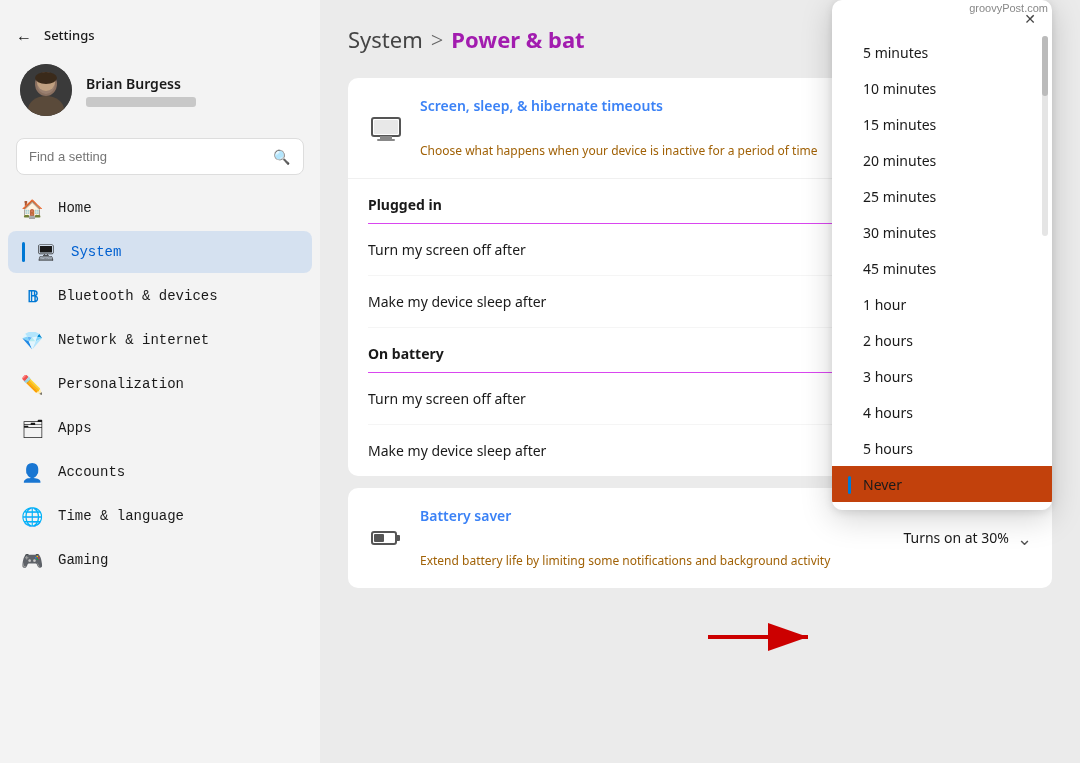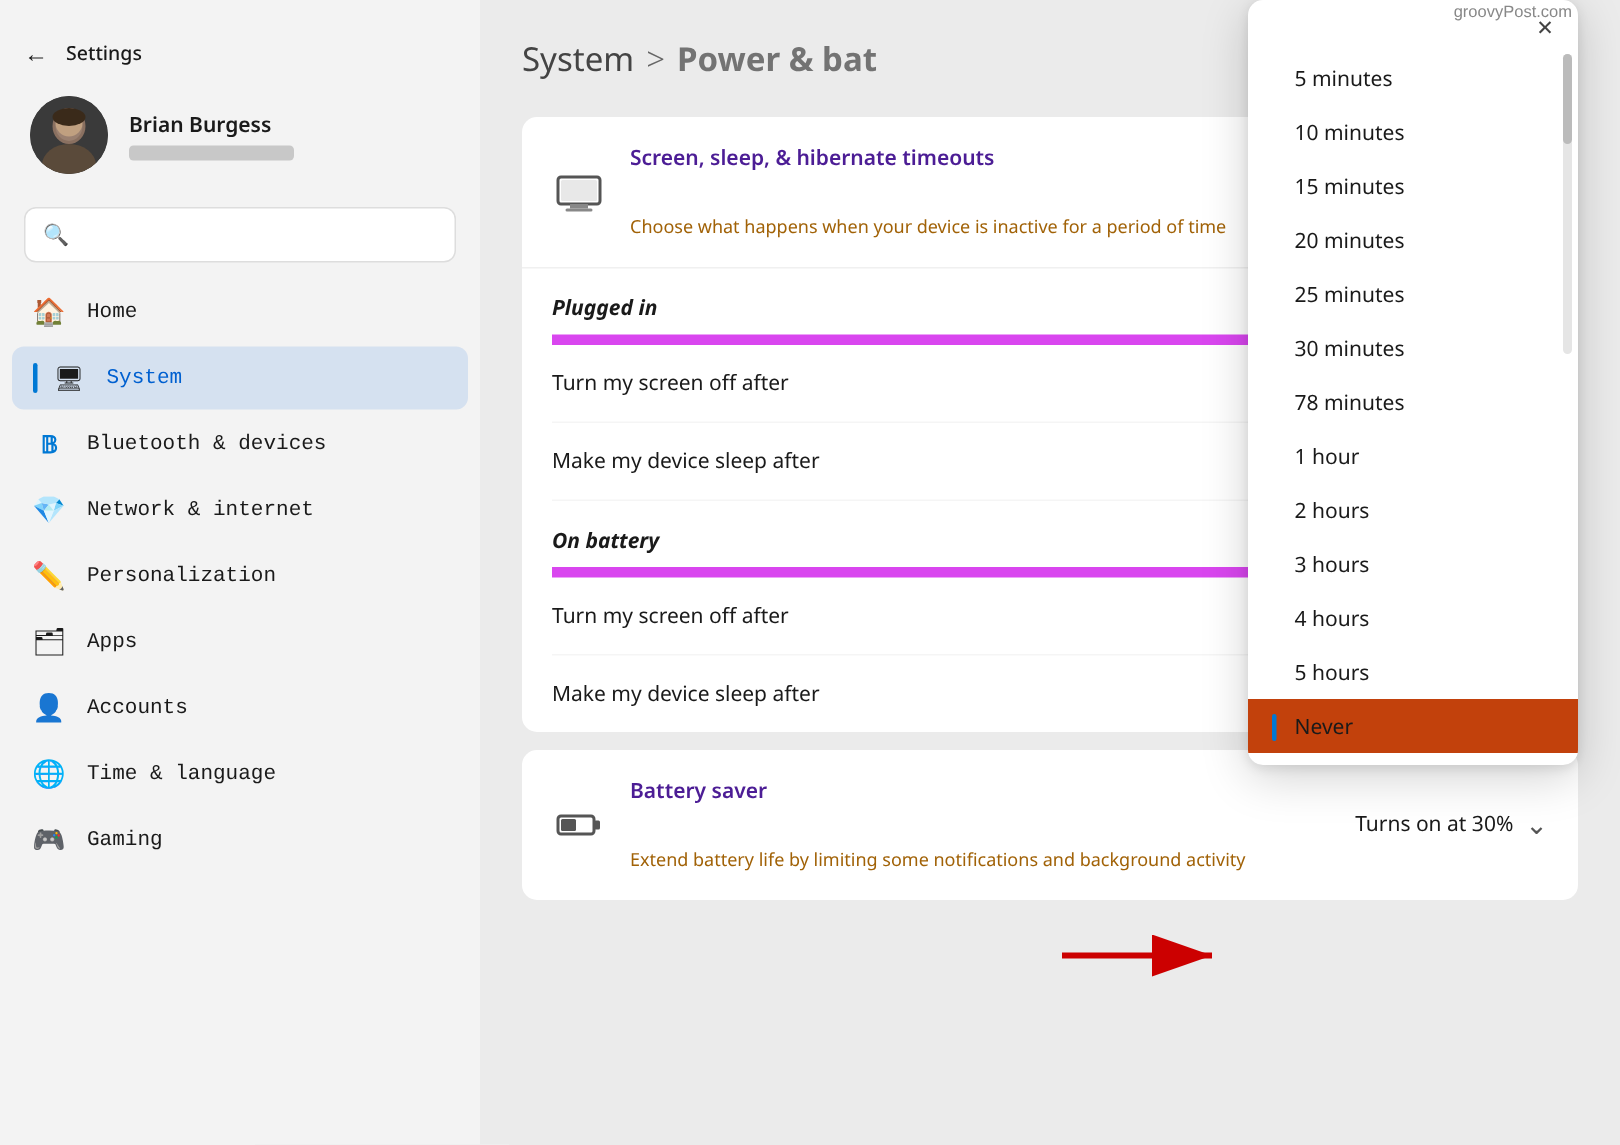--- a/index.html
+++ b/index.html
@@ -171,21 +171,21 @@
       color: #444;
       font-weight: 400;
       margin-bottom: 24px;
       display: flex;
       align-items: center;
       gap: 8px;
     }
 
     .breadcrumb-bold {
       font-weight: 700;
-      color: #737373;
+      color: #a21caf;
       text-align: center;
     }
 
     .breadcrumb-sep {
       color: #666;
       font-weight: 300;
     }
 
     .card {
       background: #fff;
@@ -206,21 +206,21 @@
     .card-icon {
       width: 36px;
       height: 36px;
       display: flex;
       align-items: center;
       justify-content: center;
       flex-shrink: 0;
     }
 
     .card-header-text { flex: 1; }
-    .card-title { font-size: 14px; font-weight: 600; color: #4c1d95; margin-bottom: 2px; }
+    .card-title { font-size: 14px; font-weight: 600; color: #3b82f6; margin-bottom: 2px; }
     .card-subtitle { font-size: 12px; color: #a16207; line-height: 1.4; margin-top: 28px; }
 
     .chevron-up {
       font-size: 18px;
       color: #555;
       margin-left: auto;
     }
 
     .card-body { padding: 0 20px; }
 
@@ -232,22 +232,21 @@
       border-bottom: 1px solid #f5f5f5;
     }
 
     .setting-row:last-child { border-bottom: none; }
 
     .setting-label { font-size: 14px; color: #1a1a1a; }
     .setting-section-label { font-size: 14px; font-weight: 700; color: #1a1a1a; }
 
     .section-header-row {
       padding: 14px 0 8px;
-      border-bottom: 7px solid #d946ef;
-      font-style: italic;
+      border-bottom: 1px solid #d946ef;
     }
 
     .battery-card-header {
       display: flex;
       align-items: center;
       gap: 16px;
       padding: 18px 20px;
     }
 
     .battery-right {
@@ -376,20 +375,21 @@
         <ellipse cx="26" cy="14" rx="11" ry="6" fill="#3a2a1a"></ellipse>
       </svg>
     </div>
     <div class="user-info">
       <span class="user-name">Brian Burgess</span>
       <div class="user-email-bar"></div>
     </div>
   </div>
 
   <div class="search-box">
+    <input class="search-input" type="text" placeholder="Find a setting" style="">
     <span class="search-icon-svg">🔍</span>
   </div>
 
   <div class="nav-items">
     <div class="nav-item">
       <span class="nav-icon">🏠</span>
       <span class="nav-label">Home</span>
     </div>
     <div class="nav-item active">
       <div class="active-bar"></div>
@@ -518,21 +518,21 @@
         <div class="dropdown-item">
           <span class="select-indicator"></span>
           <span>25 minutes</span>
         </div>
         <div class="dropdown-item">
           <span class="select-indicator"></span>
           <span>30 minutes</span>
         </div>
         <div class="dropdown-item">
           <span class="select-indicator"></span>
-          <span>78 minutes</span>
+          <span>45 minutes</span>
         </div>
         <div class="dropdown-item">
           <span class="select-indicator"></span>
           <span>1 hour</span>
         </div>
         <div class="dropdown-item">
           <span class="select-indicator"></span>
           <span>2 hours</span>
         </div>
         <div class="dropdown-item">

